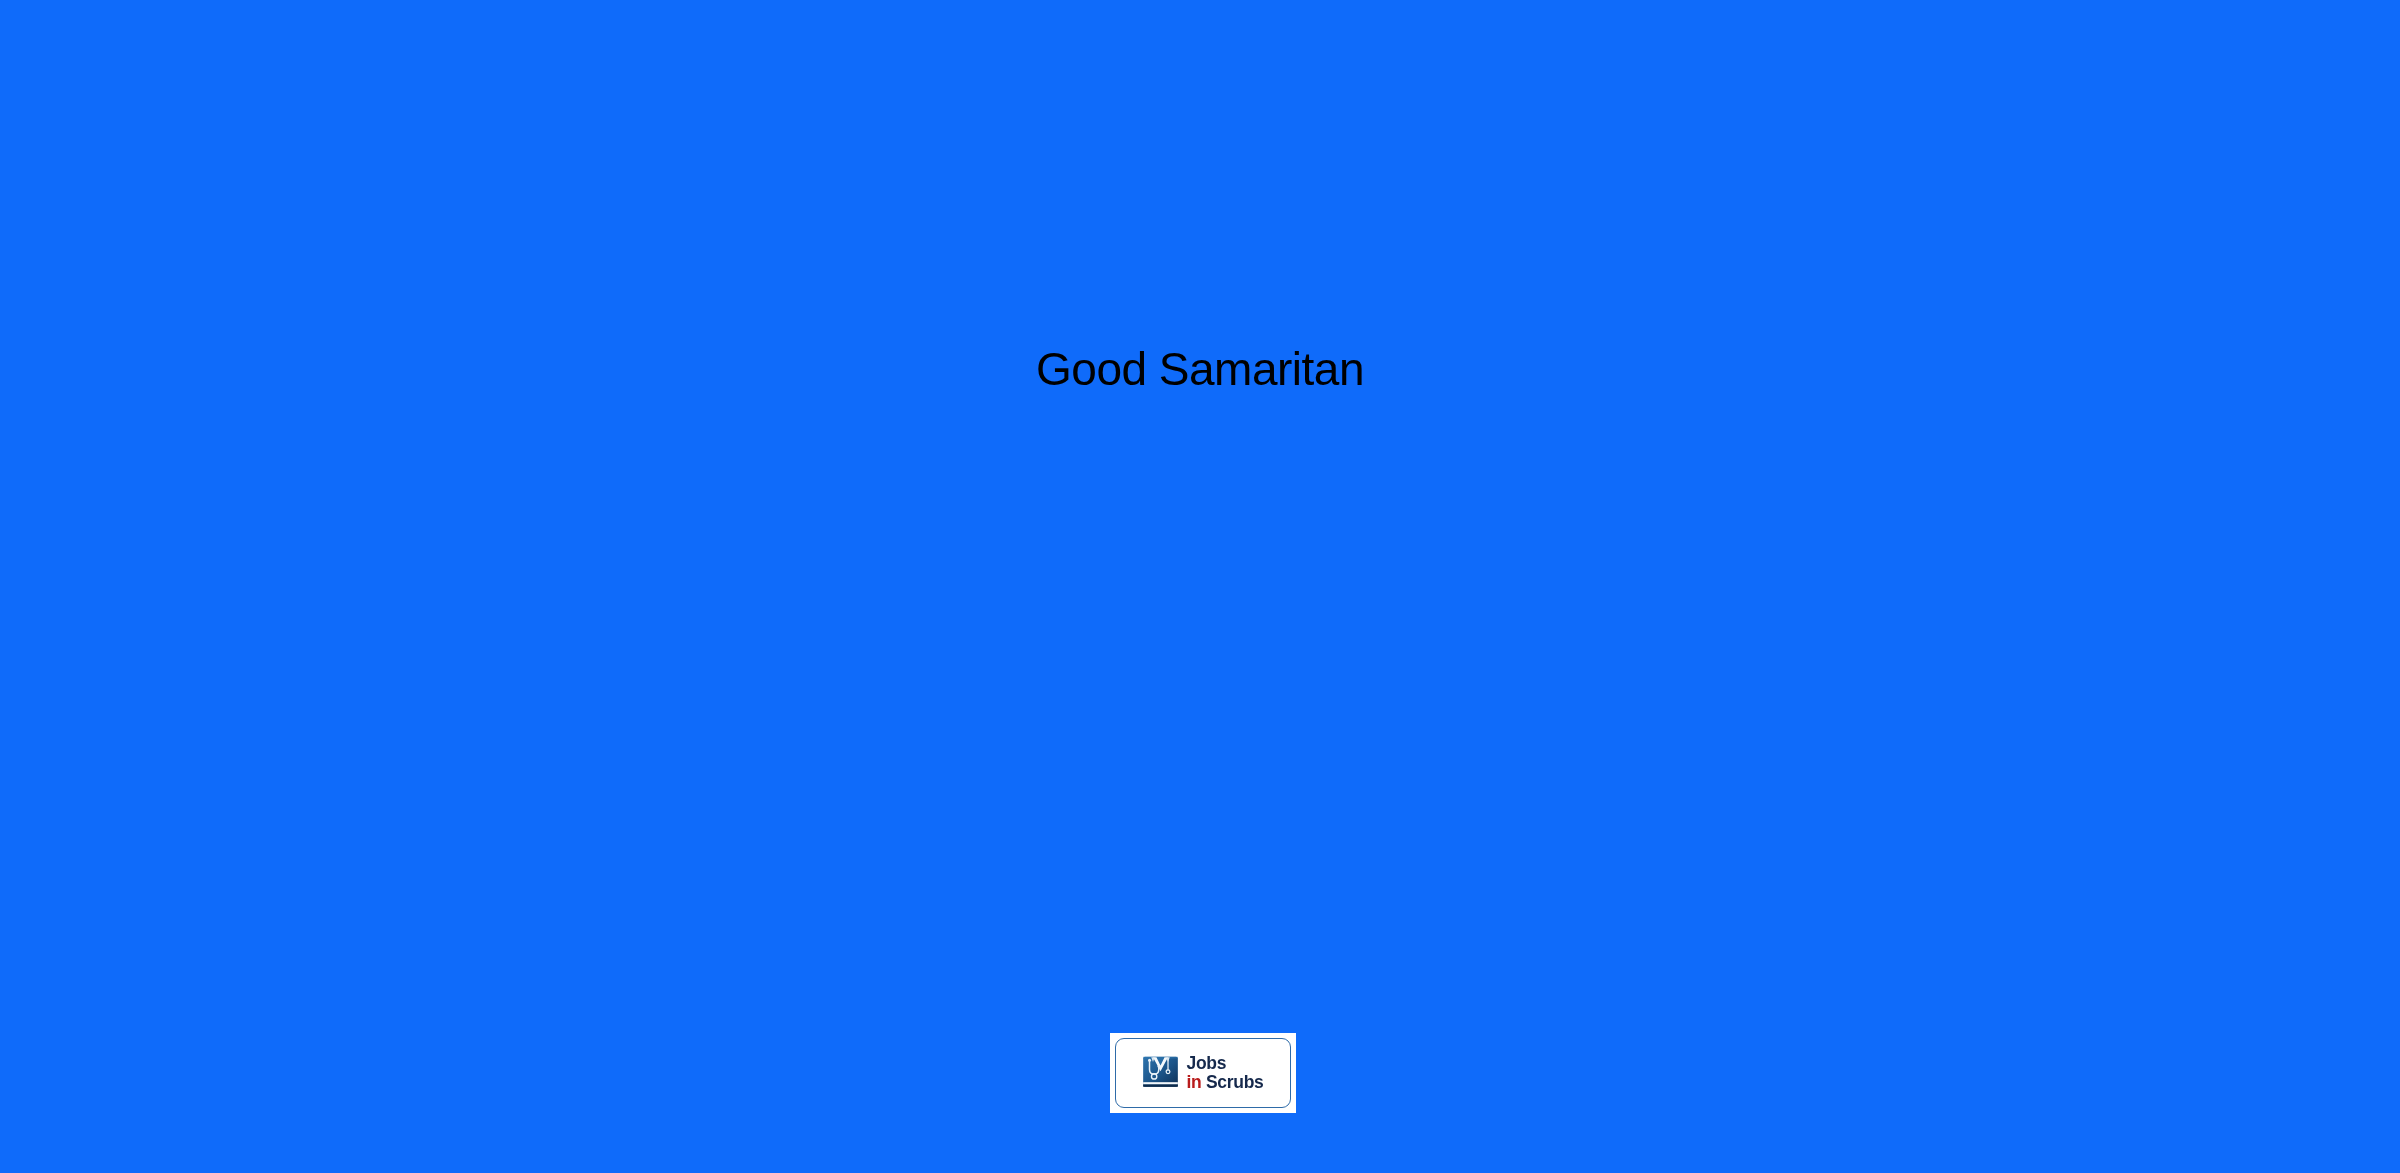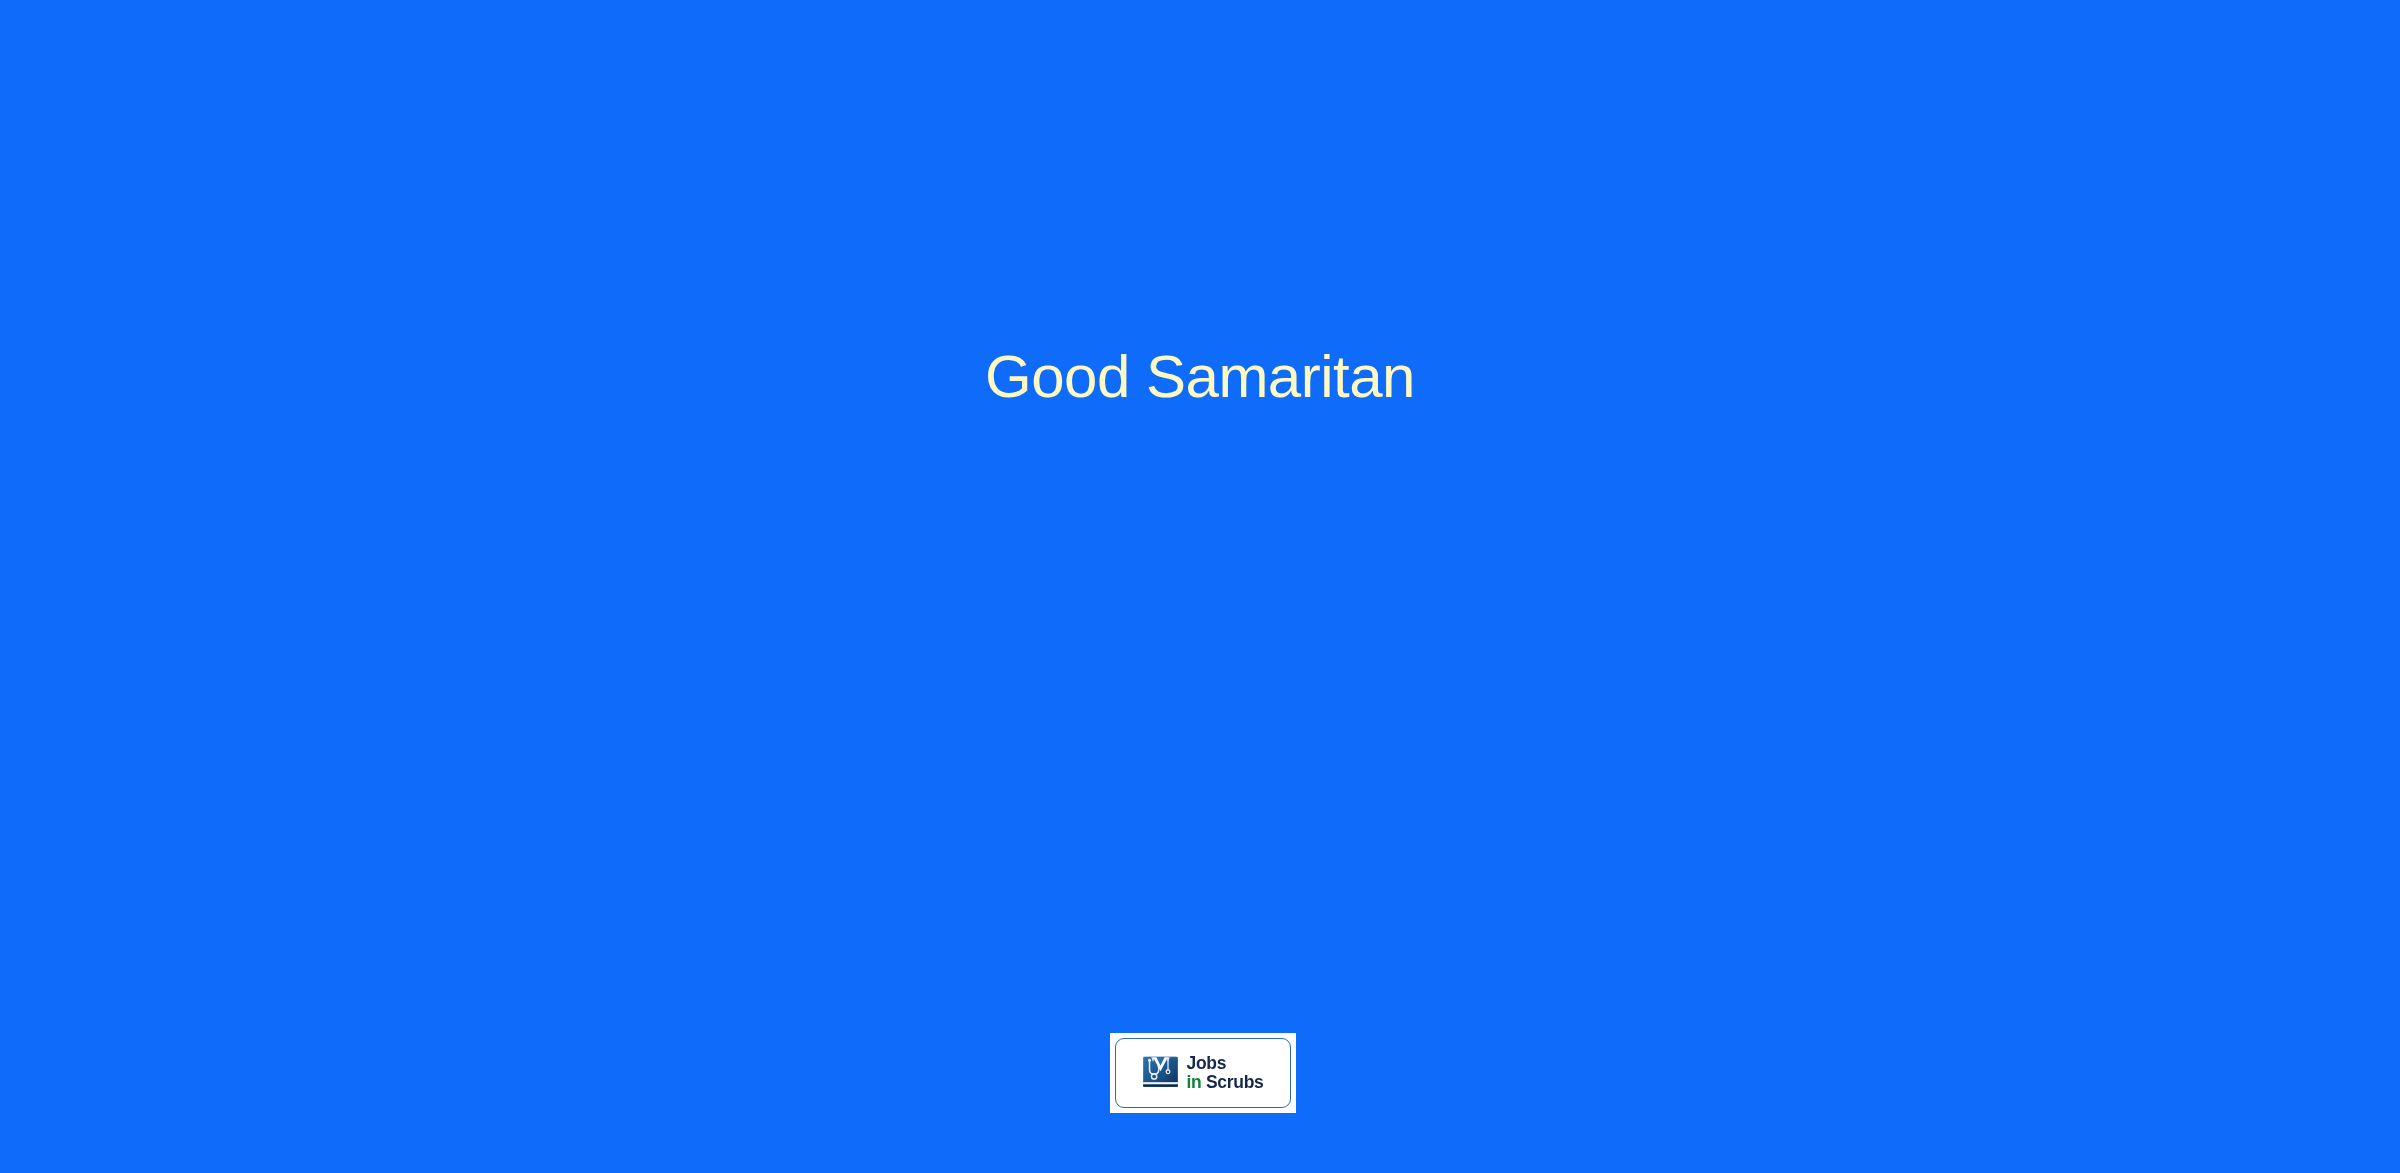--- a/index.html
+++ b/index.html
@@ -40,22 +40,22 @@
     color: #FFFFFF;
     font-size: 97px;
     font-weight: 700;
     line-height: 1.01;
     letter-spacing: -1.5px;
     max-width: 1620px;
     word-spacing: 1px;
   }
 
   .company-name {
-    color: #fef9c3;
-    font-size: 60px;
+    color: #000000;
+    font-size: 46px;
     font-weight: 400;
     line-height: 1.18;
     letter-spacing: -0.5px;
     margin-top: 24px;
   }
 
   
   .logo-card {
     position: absolute;
     left: 1110px;
@@ -97,21 +97,21 @@
 
   .logo-line {
     font-size: 17.5px;
     font-weight: 700;
     letter-spacing: -0.3px;
     white-space: nowrap;
     color: #16294C;
   }
 
   .logo-in {
-    color: #15803d;
+    color: #b91c1c;
   }
 </style>
 </head>
 <body>
 
 <div class="slide">
 
   <div class="content">
     <h2 class="company-name">Good Samaritan</h2>
   </div>

